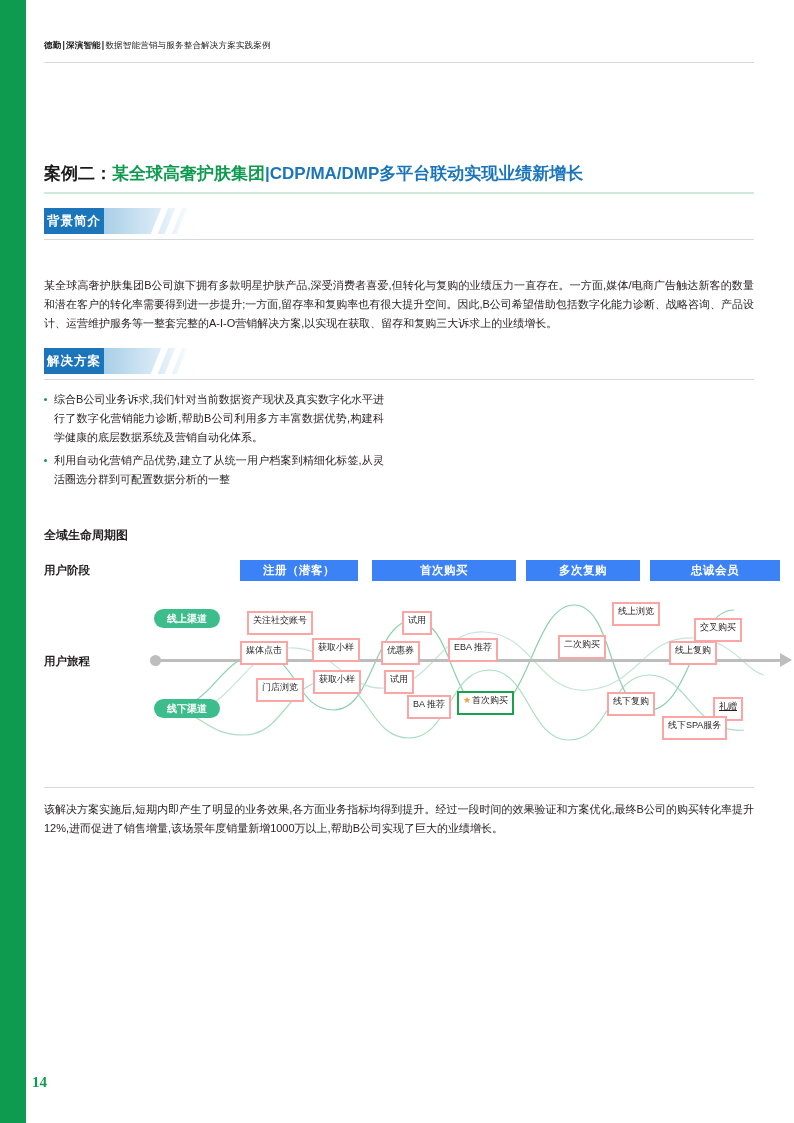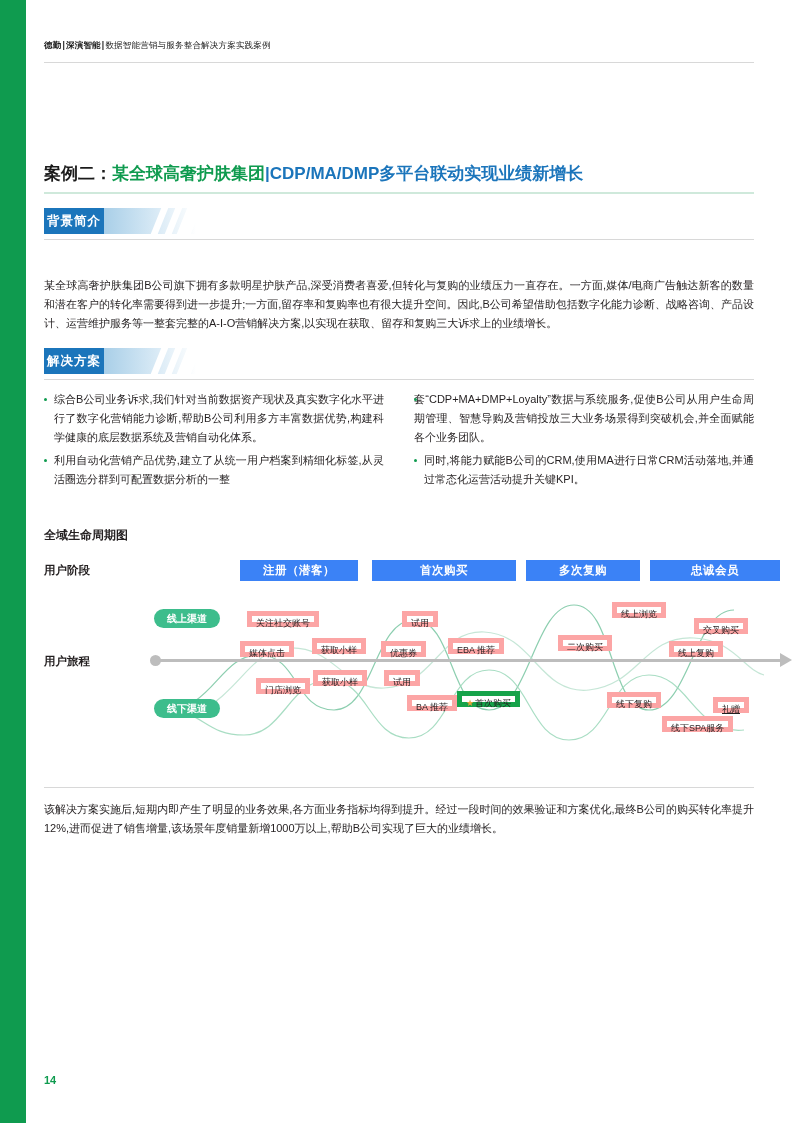--- a/index.html
+++ b/index.html
@@ -175,23 +175,23 @@
     background: #3dbd8c;
     color: #ffffff;
     font-size: 10px;
     font-weight: bold;
     line-height: 19px;
     text-align: center;
     width: 66px;
   }
   .node {
     position: absolute;
-    height: 16px;
-    background: #ffffff;
-    border: 5px solid #fca5a5;
+    height: 24px;
+    background: #ffffff;
+    border: 2px solid #fca5a5;
     color: #231f20;
     font-size: 9px;
     line-height: 14px;
     text-align: center;
     padding: 0 4px;
     white-space: nowrap;
   }
   .node.hl {
     border-color: #16a34a;
     color: #231f20;
@@ -222,24 +222,25 @@
   svg.curve {
     position: absolute;
     left: 0; top: 560px;
     width: 760px; height: 200px;
     overflow: visible;
   }
 
   
   .page-num {
     position: absolute;
-    left: 44px; top: 1074px;
-    font-size: 11px;
+    left: 32px; top: 1074px;
+    font-size: 15px;
     color: #0f9b4f;
     font-weight: bold;
+    font-family: Liberation Serif, serif;
   }
 </style>
 </head>
 <body>
 
 <div class="page">
   <div class="edge-bar"></div>
 
   <div class="content">
 
@@ -270,24 +271,20 @@
         <div class="s1"></div>
           <div class="s2"></div>
           <div class="s3"></div>
       </div>
     </div>
     <div class="banner-rule" style="top:379px;"></div>
 
     <div class="bullet-col" style="left:0; top:390px; width:340px;">
       <div class="bullet">综合B公司业务诉求,我们针对当前数据资产现状及真实数字化水平进行了数字化营销能力诊断,帮助B公司利用多方丰富数据优势,构建科学健康的底层数据系统及营销自动化体系。</div>
       <div class="bullet">利用自动化营销产品优势,建立了从统一用户档案到精细化标签,从灵活圈选分群到可配置数据分析的一整</div>
-    </div>
-    <div class="bullet-col" style="left:370px; top:390px; width:340px;">
-      <div class="bullet" style="padding-left:0;">套“CDP+MA+DMP+Loyalty”数据与系统服务,促使B公司从用户生命周期管理、智慧导购及营销投放三大业务场景得到突破机会,并全面赋能各个业务团队。</div>
-      <div class="bullet">同时,将能力赋能B公司的CRM,使用MA进行日常CRM活动落地,并通过常态化运营活动提升关键KPI。</div>
     </div>
 
     <div class="diagram-title">全域生命周期图</div>
 
     <div class="row-label" style="left:0; top:563px;">用户阶段</div>
     <div class="row-label" style="left:0; top:654px;">用户旅程</div>
 
     <div class="stage" style="left:196px; top:560px; width:118px;">注册（潜客）</div>
     <div class="stage" style="left:328px; top:560px; width:144px;">首次购买</div>
     <div class="stage" style="left:482px; top:560px; width:114px;">多次复购</div>

